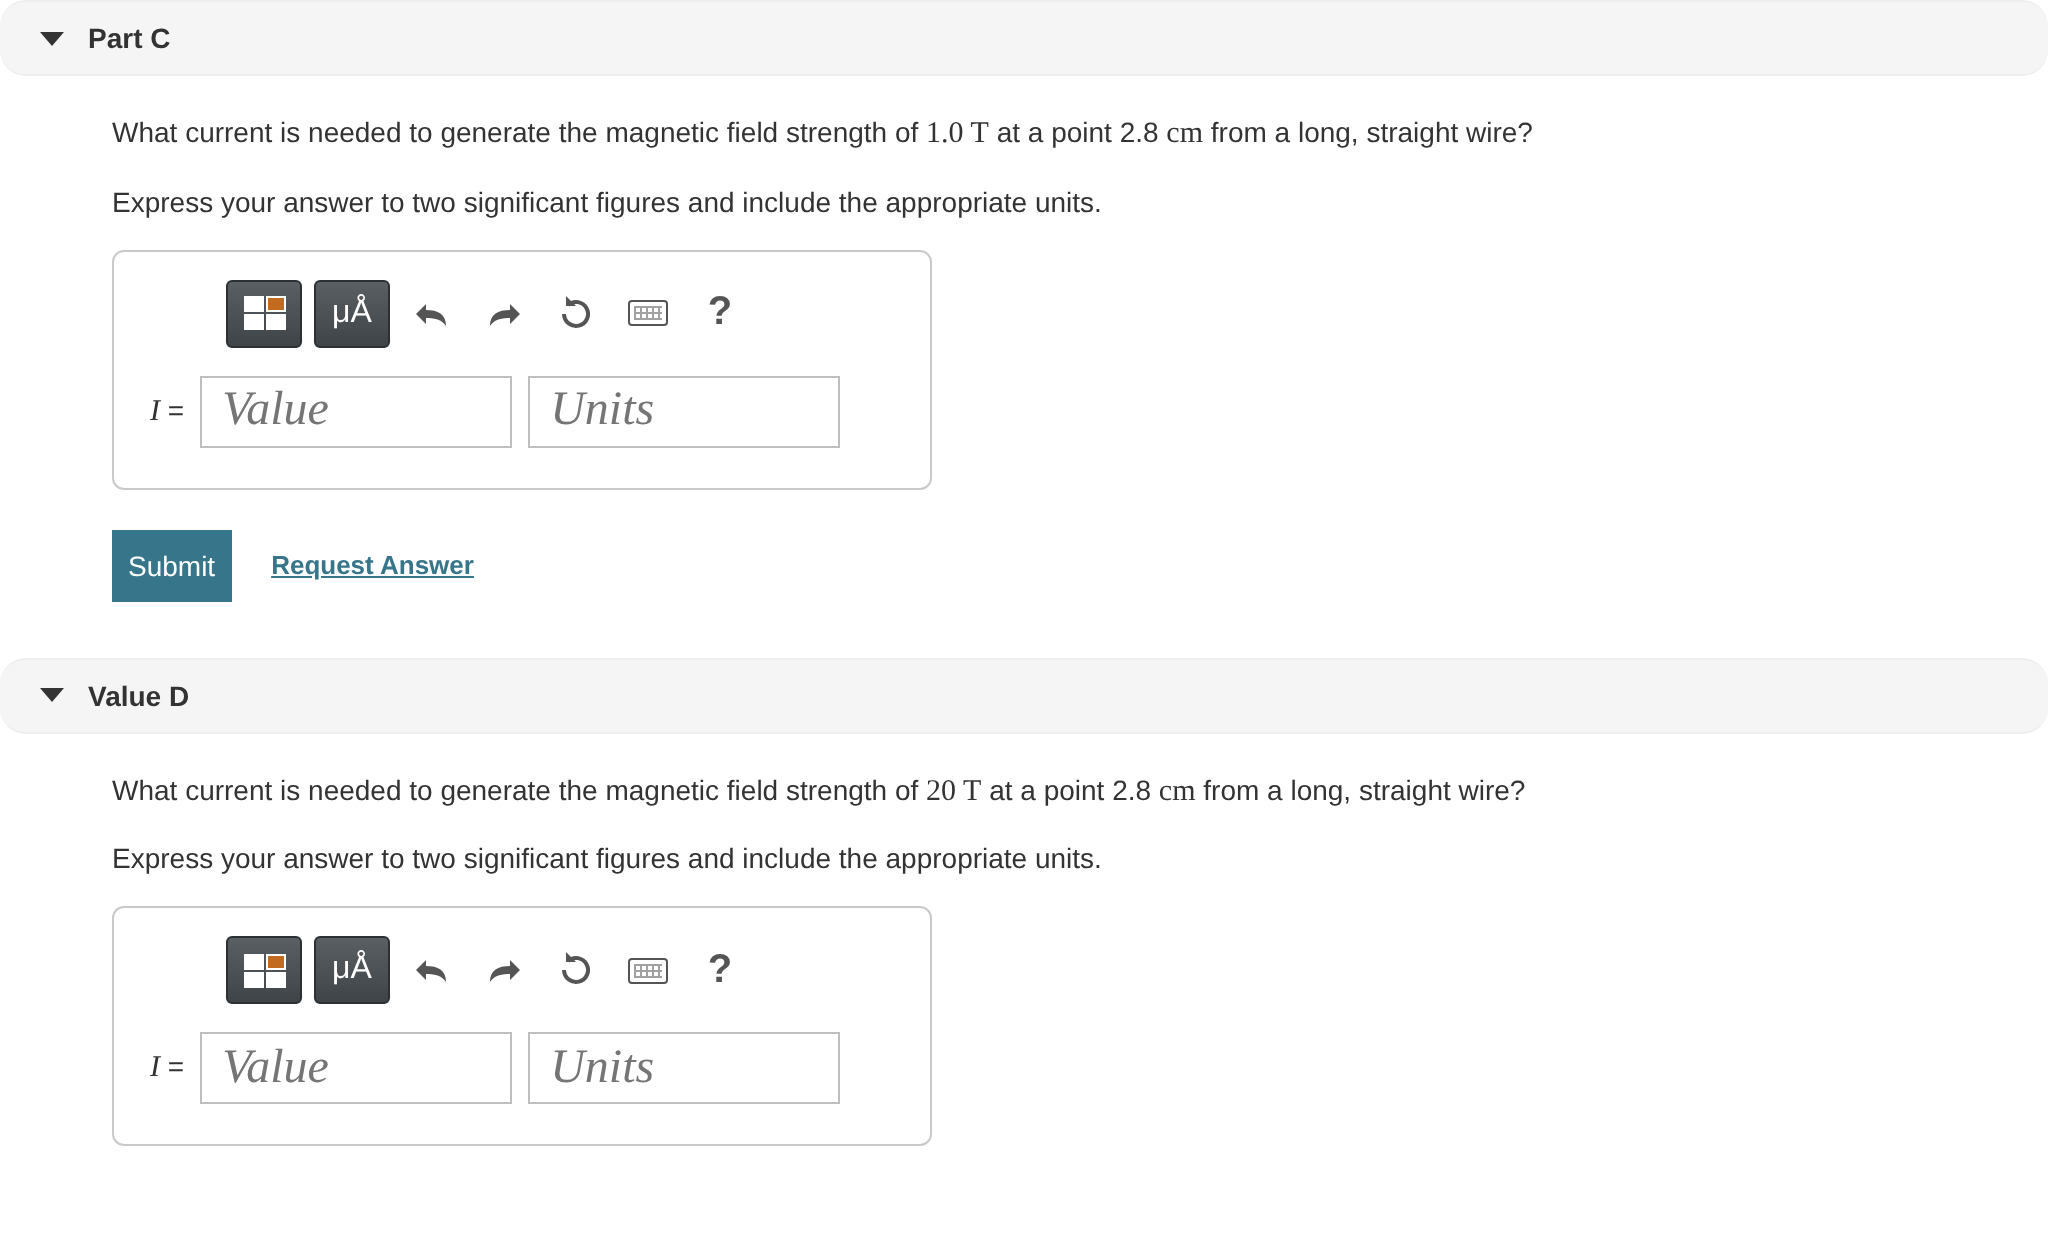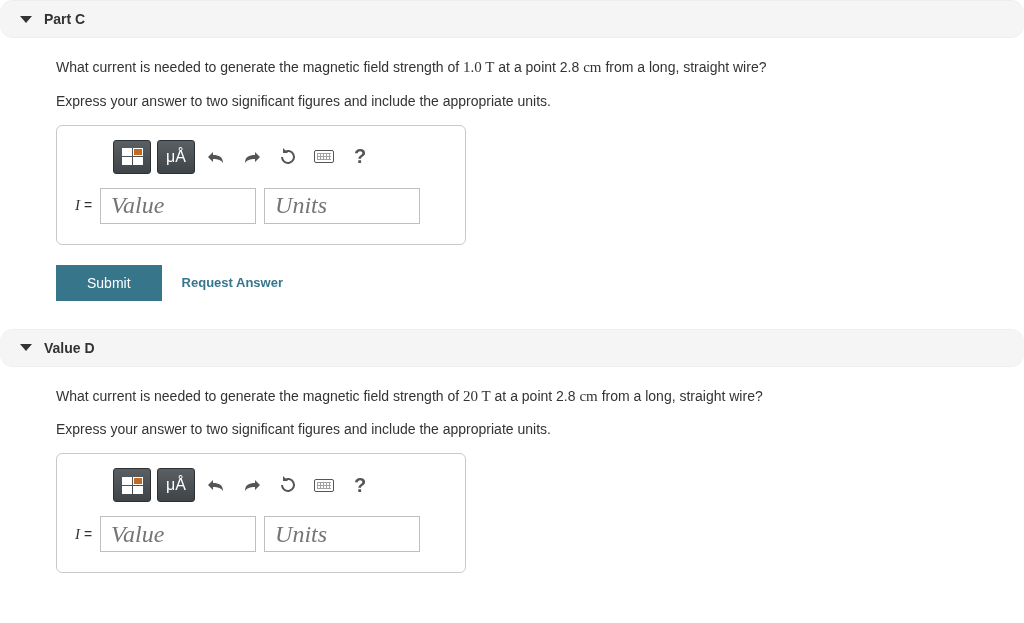--- a/index.html
+++ b/index.html
@@ -121,27 +121,28 @@
   .submit-row {
     margin-top: 20px;
     display: flex;
     align-items: center;
     gap: 20px;
   }
   .submit-btn {
     background: #37758b;
     color: #fff;
     border: none;
-    padding: 10px 31px;
+    padding: 10px 8px;
     font-size: 14px;
     cursor: pointer;
   }
   .request-link {
     color: #37758b;
     font-weight: bold;
+    text-decoration: underline;
     font-size: 13px;
     cursor: pointer;
   }
   .kbd-icon {
     width: 20px; height: 13px;
     border: 1.5px solid #555;
     border-radius: 2px;
     position: relative;
   }
   .kbd-icon::before {

